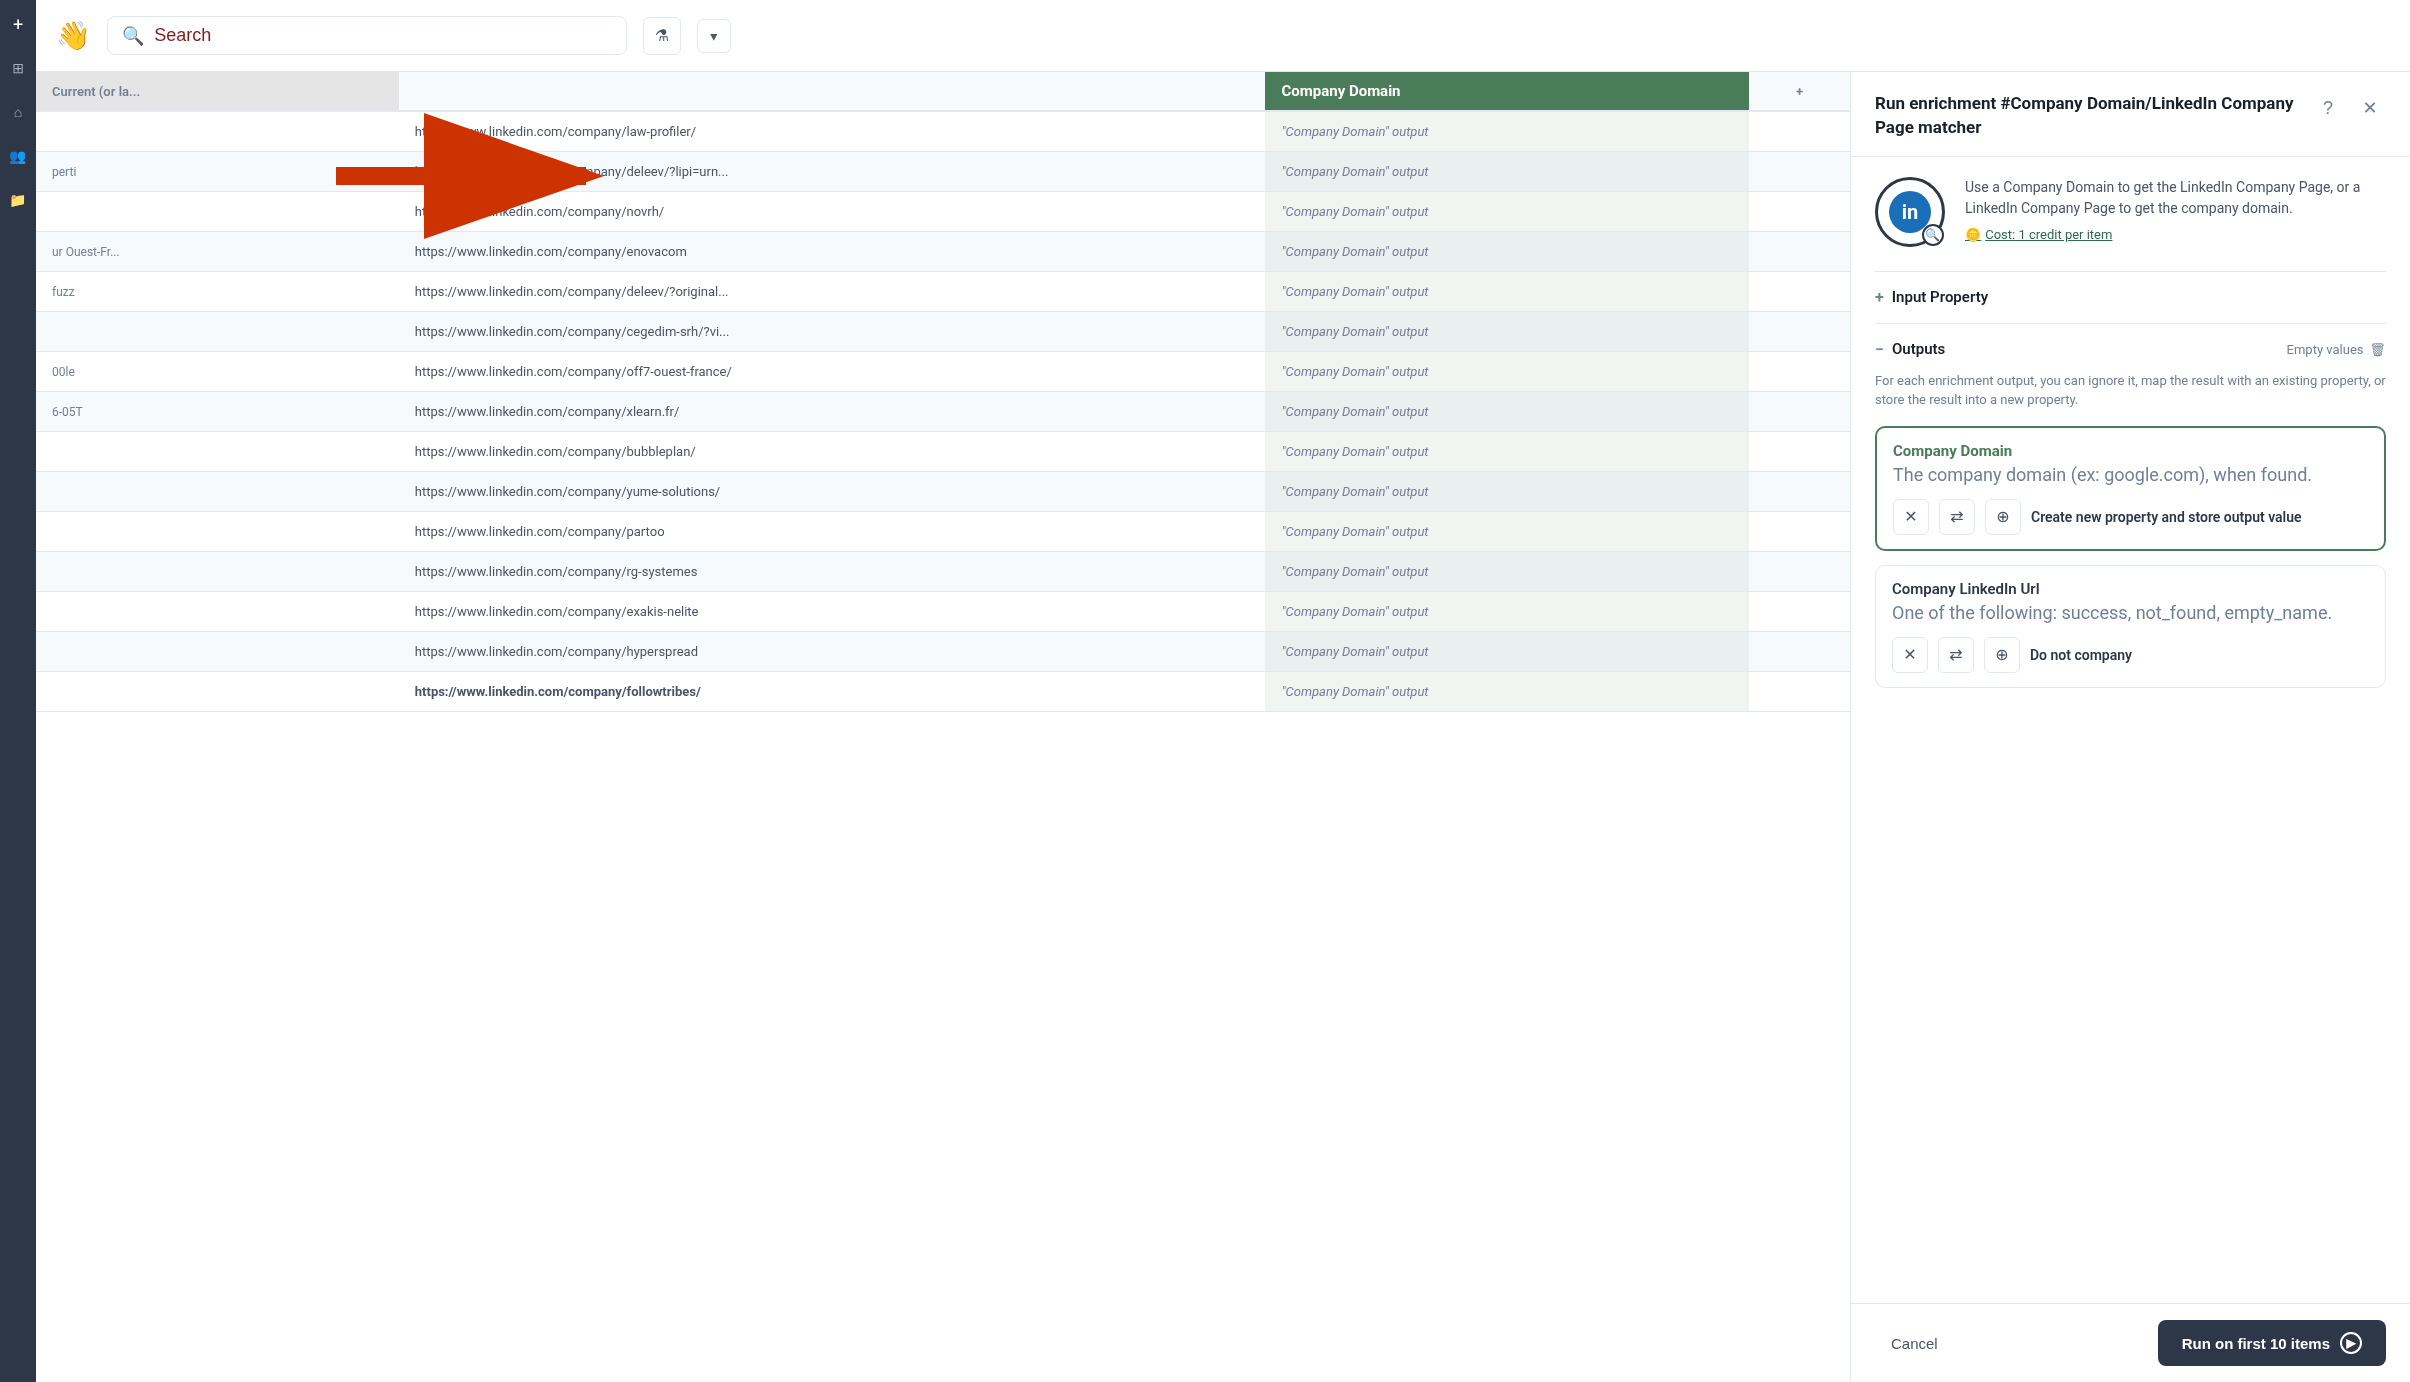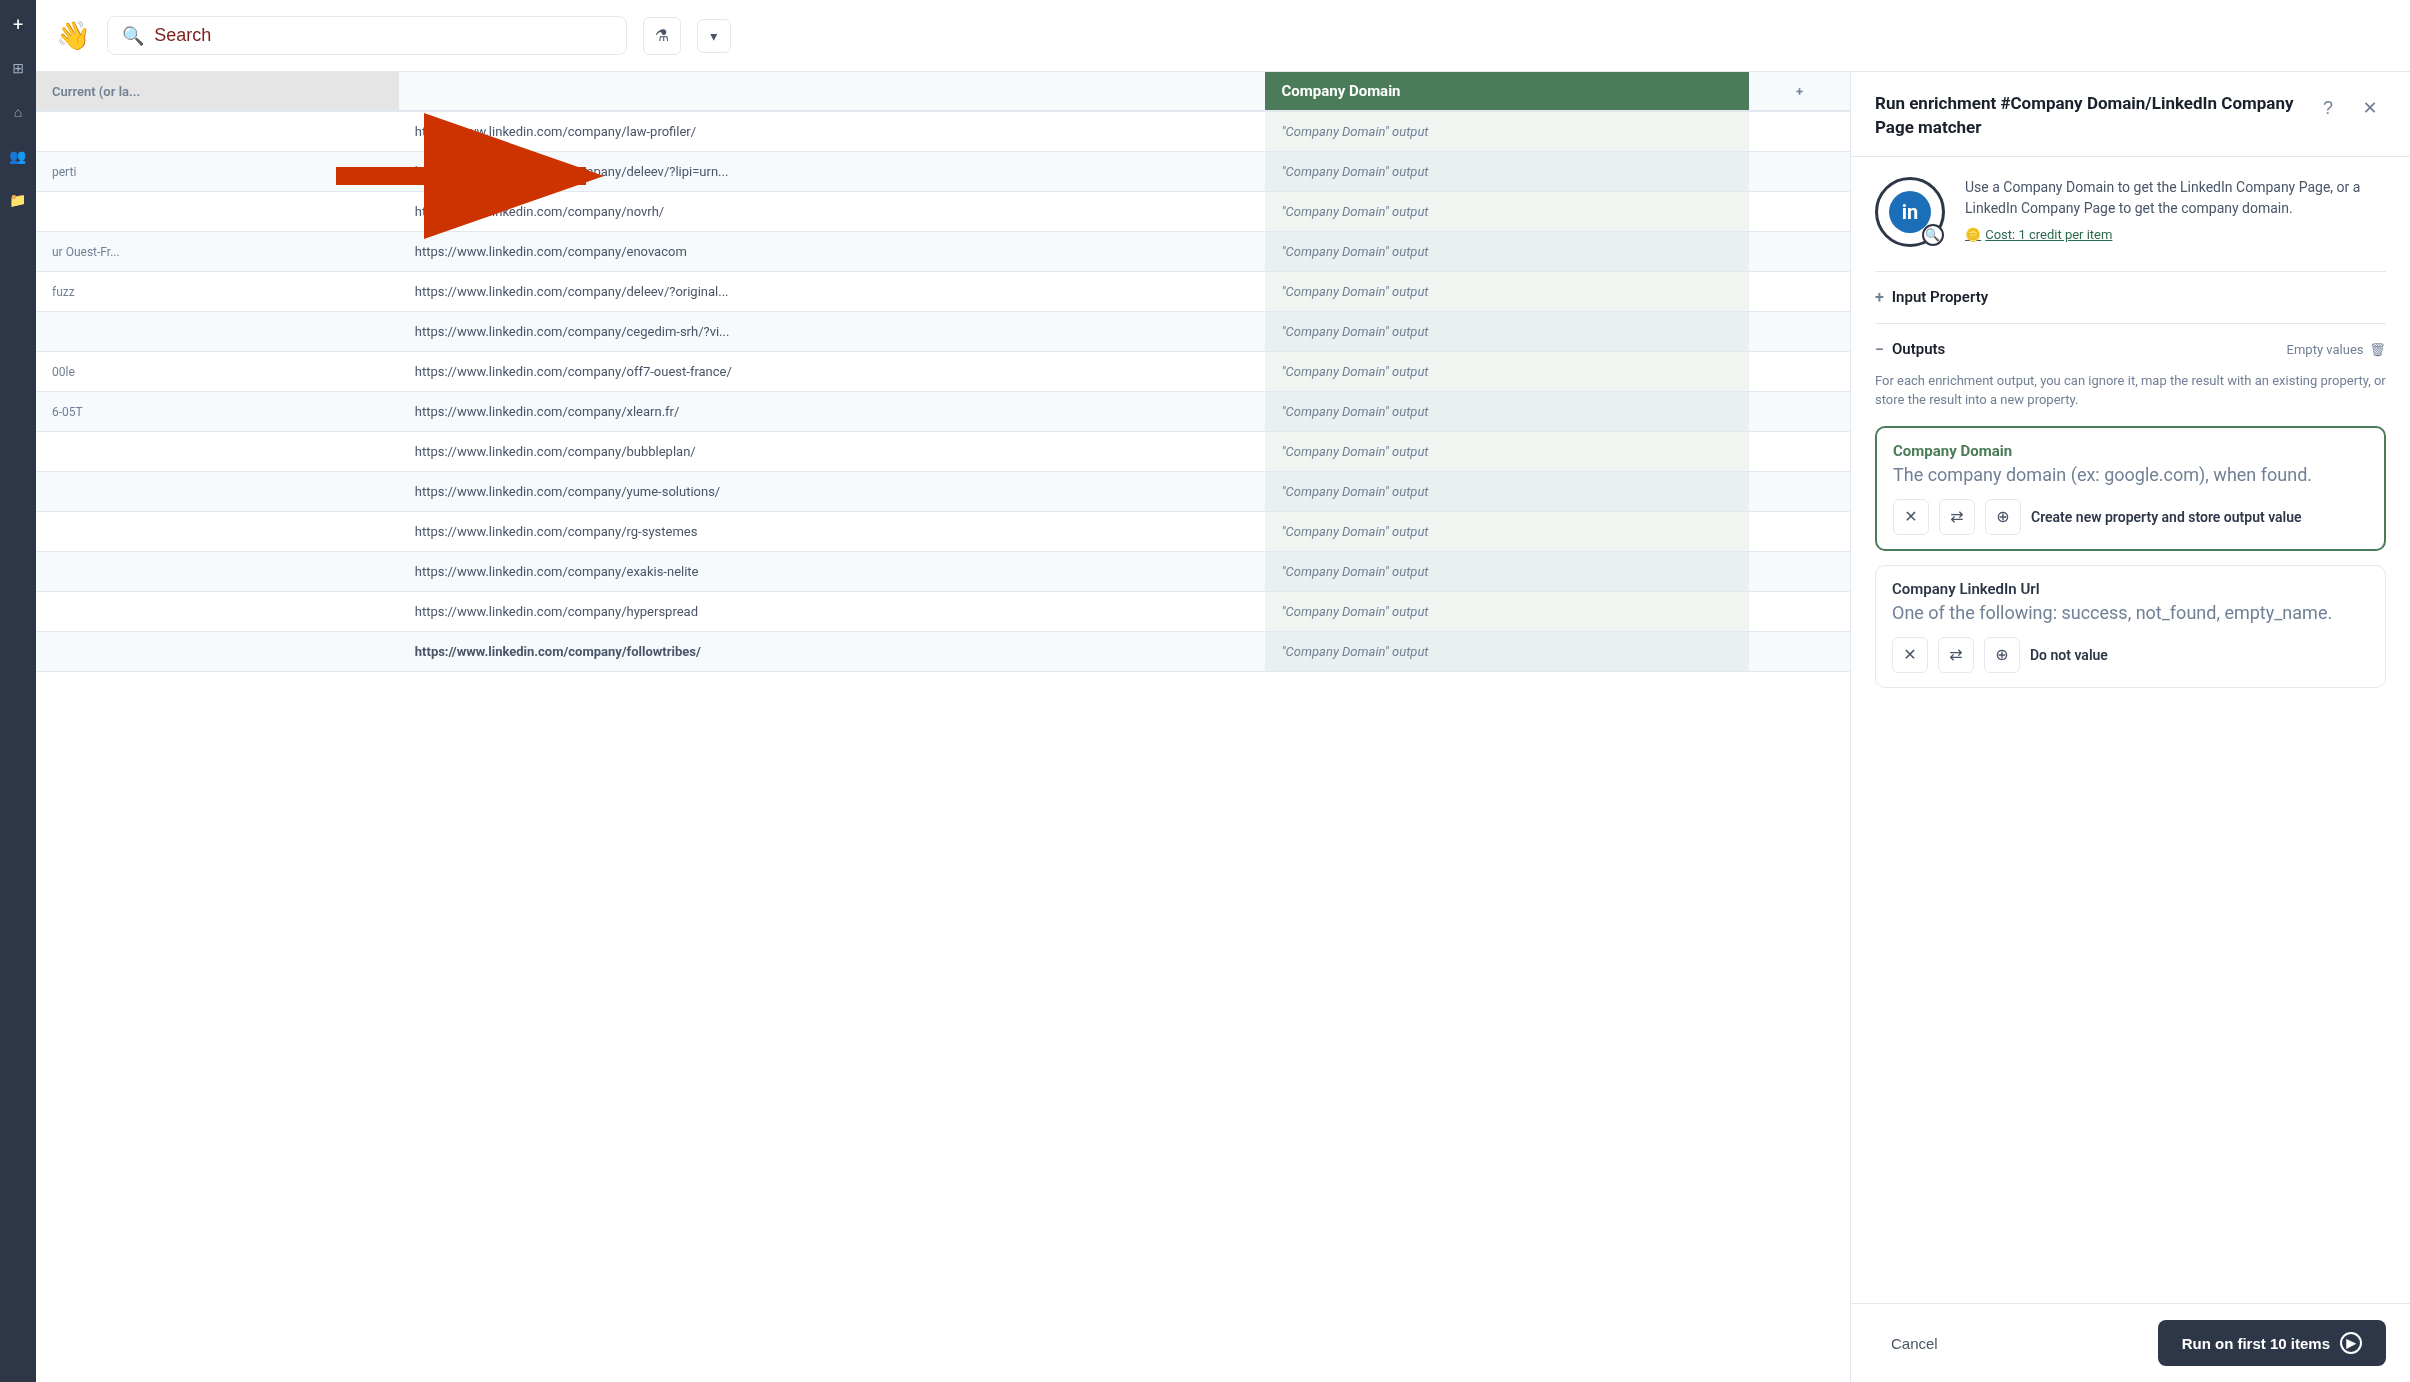--- a/index.html
+++ b/index.html
@@ -547,20 +547,26 @@
               <td style="text-align: center; color: rgb(226, 232, 240);"></td>
             </tr>
             <tr>
               <td class="left-col-label" style="color: rgb(113, 128, 150); font-size: 12px;"></td>
               <td style="color: rgb(74, 85, 104);">https://www.linkedin.com/company/yume-solutions/</td>
               <td class="col-company-domain" style="color: rgb(113, 128, 150); font-style: italic;">"Company Domain" output</td>
               <td style="text-align: center; color: rgb(226, 232, 240);"></td>
             </tr>
             <tr>
               <td class="left-col-label" style="color: rgb(113, 128, 150); font-size: 12px;"></td>
+              <td style="color: rgb(74, 85, 104);">https://www.linkedin.com/company/partoo</td>
+              <td class="col-company-domain" style="color: rgb(113, 128, 150); font-style: italic;">"Company Domain" output</td>
+              <td style="text-align: center; color: rgb(226, 232, 240);"></td>
+            </tr>
+            <tr>
+              <td class="left-col-label" style="color: rgb(113, 128, 150); font-size: 12px;"></td>
               <td style="color: rgb(74, 85, 104);">https://www.linkedin.com/company/rg-systemes</td>
               <td class="col-company-domain" style="color: rgb(113, 128, 150); font-style: italic;">"Company Domain" output</td>
               <td style="text-align: center; color: rgb(226, 232, 240);"></td>
             </tr>
             <tr>
               <td class="left-col-label" style="color: rgb(113, 128, 150); font-size: 12px;"></td>
               <td style="color: rgb(74, 85, 104);">https://www.linkedin.com/company/exakis-nelite</td>
               <td class="col-company-domain" style="color: rgb(113, 128, 150); font-style: italic;">"Company Domain" output</td>
               <td style="text-align: center; color: rgb(226, 232, 240);"></td>
             </tr>
@@ -647,21 +653,21 @@
           </div>
         </div>
 
         <div class="output-card-gray">
           <div class="output-card-title-gray">Company LinkedIn Url</div>
           <div class="output-card-desc">One of the following: success, not_found, empty_name.</div>
           <div class="output-actions">
             <button class="action-icon-btn">✕</button>
             <button class="action-icon-btn">⇄</button>
             <button class="action-icon-btn">⊕</button>
-            <span class="action-label">Do not value</span>
+            <span class="action-label">Do not company</span>
           </div>
         </div>
 
       </div>
 
       <div class="panel-footer">
         <button class="cancel-btn">Cancel</button>
         <button class="run-btn">
           <span>Run on first 10 items</span>
           <span class="run-btn-icon">▶</span>

